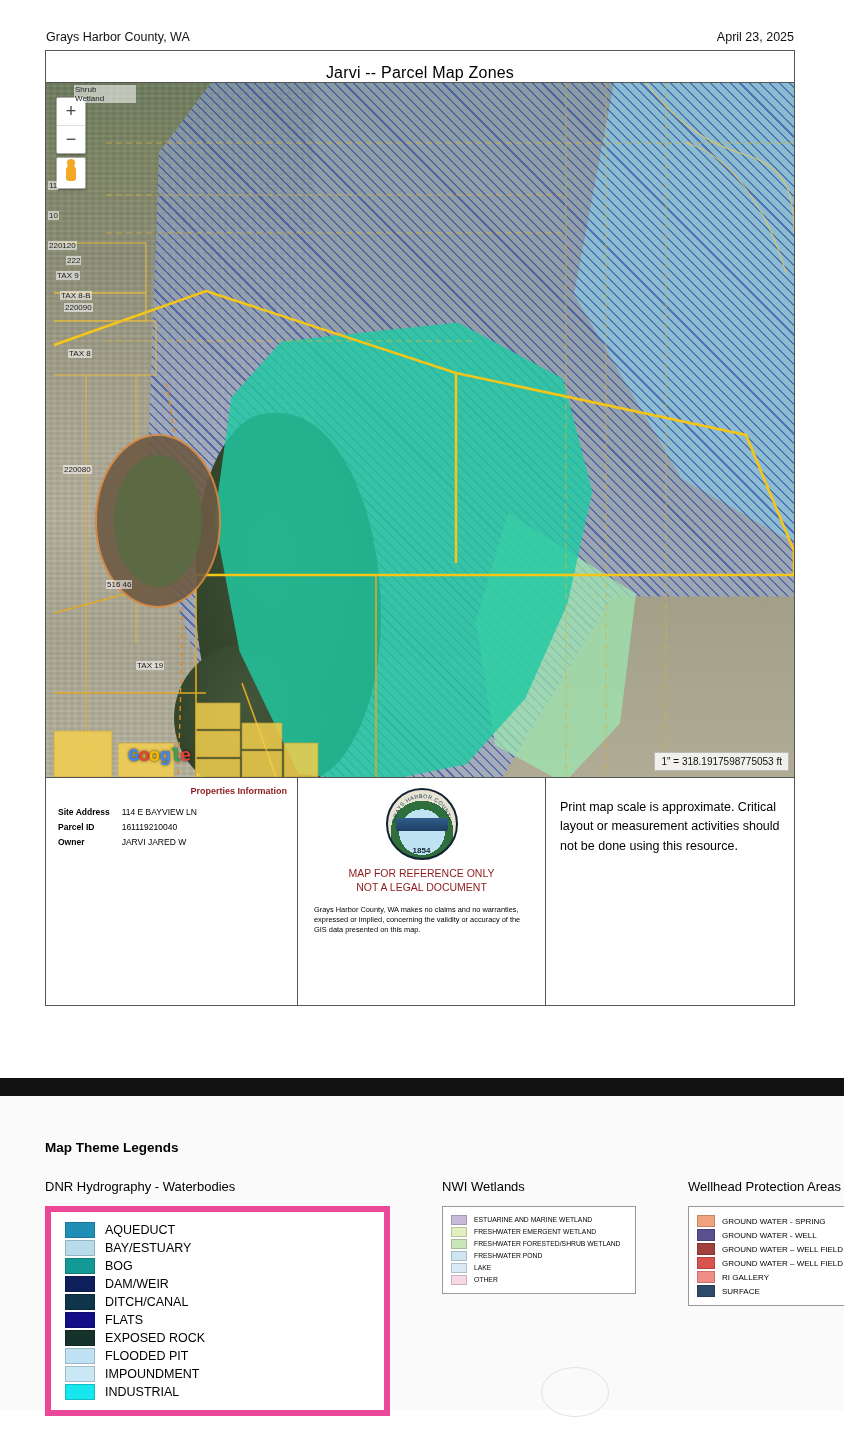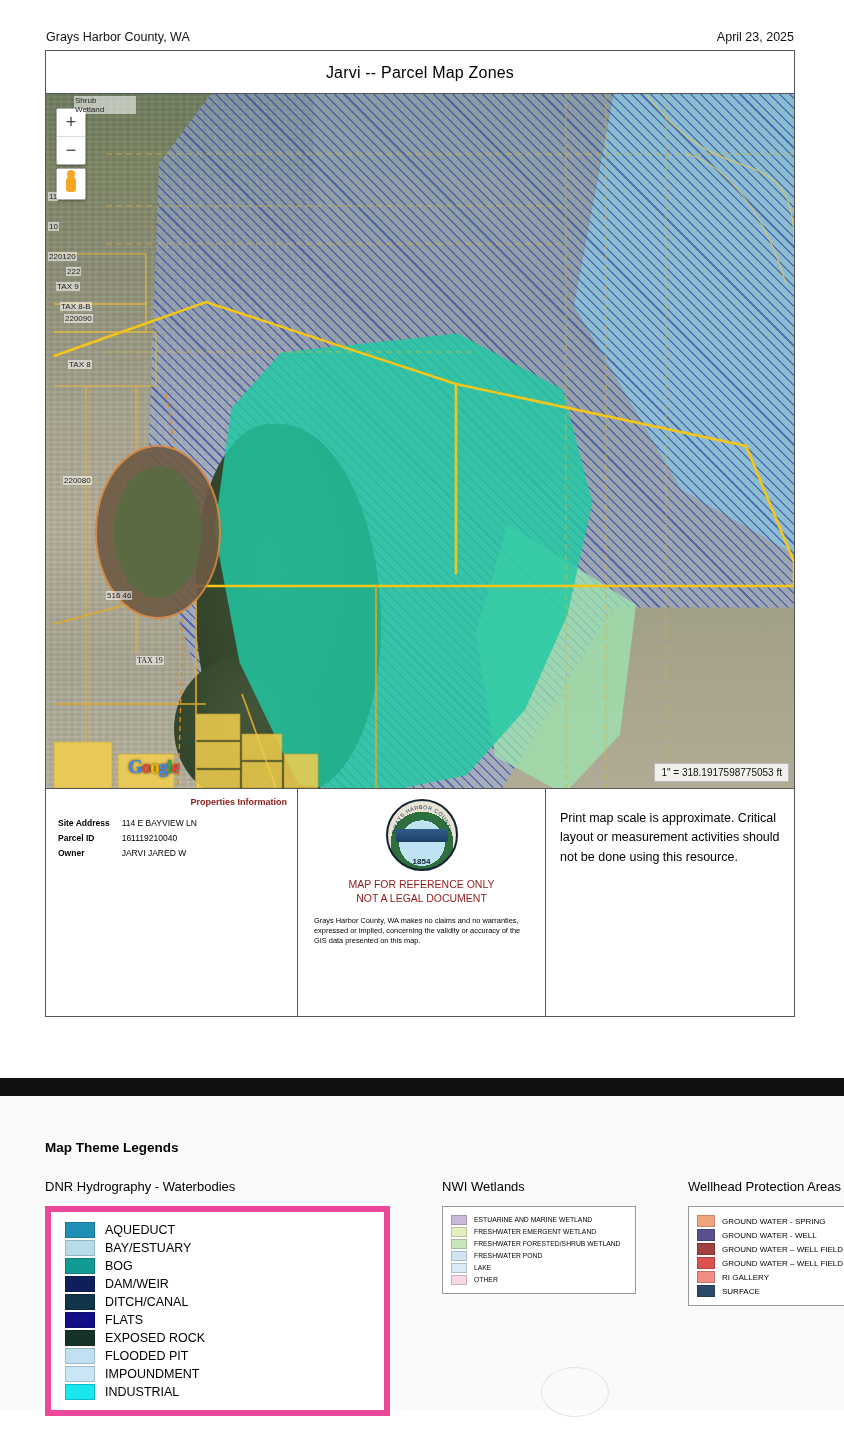--- a/index.html
+++ b/index.html
@@ -34,21 +34,21 @@
 
   .map-frame {
     margin: 0 49px 0 45px;
     border: 1px solid #555;
     box-sizing: border-box;
     background: #fff;
   }
   .map-title {
     text-align: center;
     font-size: 16px;
-    padding: 13px 0 11px;
+    padding: 13px 0 0;
     border-bottom: 1px solid #555;
     letter-spacing: .2px;
   }
 
   
   .map-canvas {
     position: relative;
     height: 694px;
     overflow: hidden;
     background: #cfe3de;
@@ -111,21 +111,21 @@
       rgba(150,175,230,.45);
     clip-path: polygon(10% 0%, 100% 0%, 100% 74%, 72% 74%, 55% 100%, 14% 100%, 0% 62%, 2% 10%);
   }
   
   .parcel-svg { position:absolute; inset:0; }
 
   .map-logo {
     position:absolute; left:82px; bottom:10px;
     font-size: 19px; font-weight: bold; letter-spacing: -1px;
     color:#fff; text-shadow: 0 0 3px rgba(0,0,0,.8);
-    font-family:Liberation Serif, serif;
+    font-family:Liberation Mono, monospace;
   }
   .map-logo span:nth-child(1){color:#4285F4;}
   .map-logo span:nth-child(2){color:#EA4335;}
   .map-logo span:nth-child(3){color:#FBBC05;}
   .map-logo span:nth-child(4){color:#4285F4;}
   .map-logo span:nth-child(5){color:#34A853;}
   .map-logo span:nth-child(6){color:#EA4335;}
 
   .zoom-ctl {
     position:absolute; left:10px; top:14px; width:28px;
@@ -325,21 +325,21 @@
       <div class="tax-label" style="left:2px;top:98px;">11</div>
       <div class="tax-label" style="left:2px;top:128px;">10</div>
       <div class="tax-label" style="left:2px;top:158px;">220120</div>
       <div class="tax-label" style="left:20px;top:173px;">222</div>
       <div class="tax-label" style="left:10px;top:188px;">TAX 9</div>
       <div class="tax-label" style="left:14px;top:208px;">TAX 8-B</div>
       <div class="tax-label" style="left:18px;top:220px;">220090</div>
       <div class="tax-label" style="left:22px;top:266px;">TAX 8</div>
       <div class="tax-label" style="left:17px;top:382px;">220080</div>
       <div class="tax-label" style="left:60px;top:497px;">516 46</div>
-      <div class="tax-label" style="left:90px;top:562px;font-family:Liberation Serif, serif;">TAX 19</div>
+      <div class="tax-label" style="left:90px;top:578px;">TAX 19</div>
 
       <div class="map-logo">
         <span>G</span><span>o</span><span>o</span><span>g</span><span>l</span><span>e</span>
       </div>
 
       <div class="scale-box">1" = 318.1917598775053 ft</div>
     </div>
 
     <div class="info-row">
 

